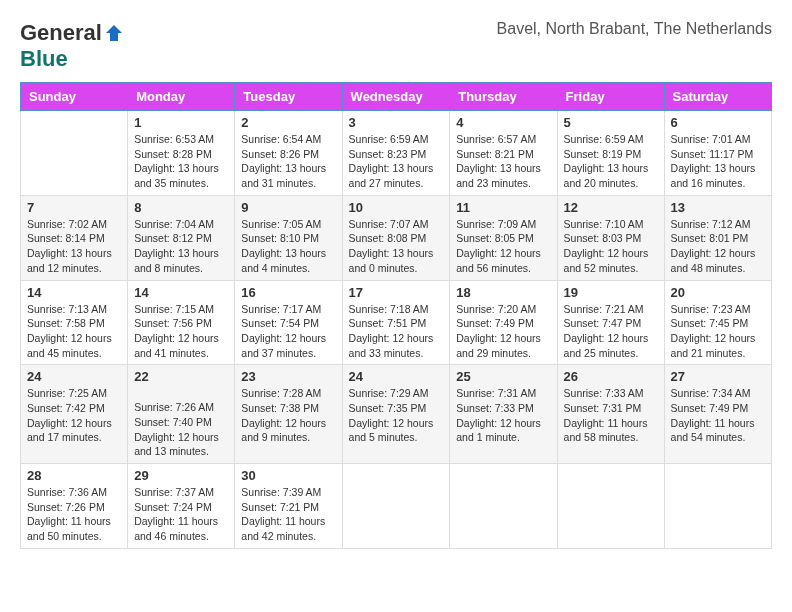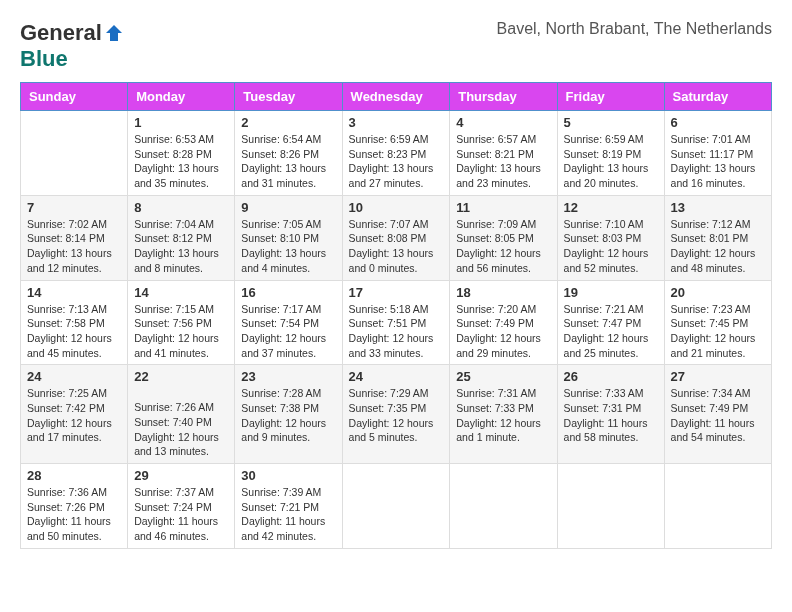--- a/index.html
+++ b/index.html
@@ -238,21 +238,21 @@
         </td>
         <td>
           <div class="day-number">16</div>
           <div class="day-info" style="white-space: pre-line;">Sunrise: 7:17 AM
 Sunset: 7:54 PM
 Daylight: 12 hours
 and 37 minutes.</div>
         </td>
         <td>
           <div class="day-number">17</div>
-          <div class="day-info" style="white-space: pre-line;">Sunrise: 5:18 AM
+          <div class="day-info" style="white-space: pre-line;">Sunrise: 7:18 AM
 Sunset: 7:51 PM
 Daylight: 12 hours
 and 33 minutes.</div>
         </td>
         <td>
           <div class="day-number">18</div>
           <div class="day-info" style="white-space: pre-line;">Sunrise: 7:20 AM
 Sunset: 7:49 PM
 Daylight: 12 hours
 and 29 minutes.</div>

